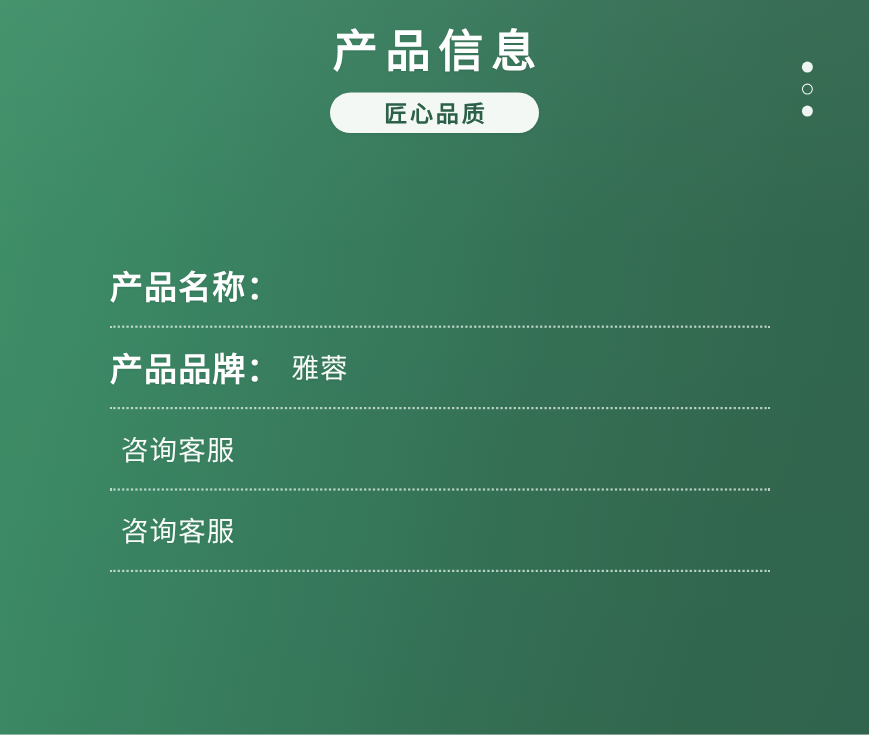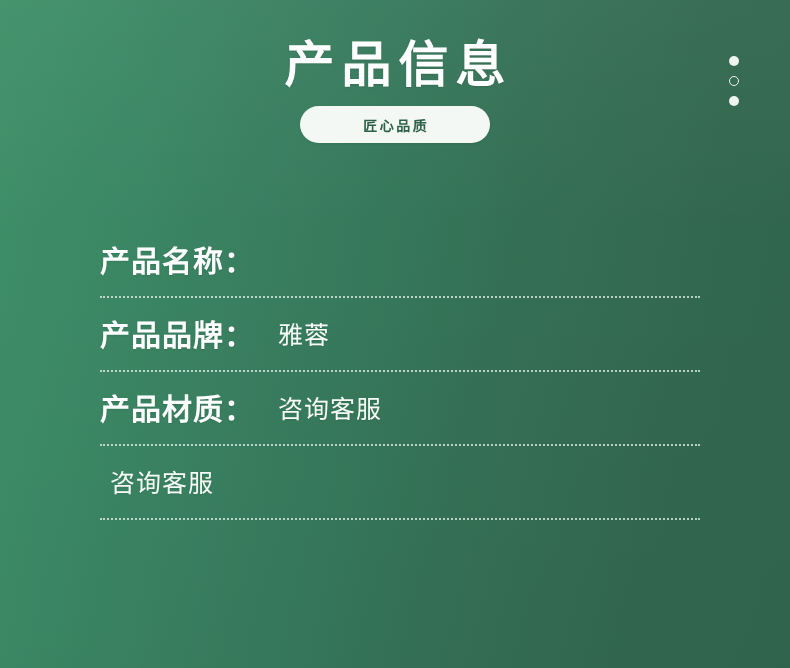--- a/index.html
+++ b/index.html
@@ -61,22 +61,22 @@
   .header {
     position: absolute;
     top: 0;
     left: 0;
     width: 790px;
     text-align: center;
     z-index: 3;
   }
   .page-title {
     margin: 0;
-    padding-top: 36px;
-    font-size: 50px;
+    padding-top: 24px;
+    font-size: 41px;
     line-height: 1.16;
     font-weight: 700;
     color: #ffffff;
     letter-spacing: 7px;
     text-indent: 7px;
     text-shadow: 0 1px 2px rgba(0,0,0,0.10);
   }
   .badge-wrap {
     margin-top: 12px;
     display: flex;
@@ -86,41 +86,40 @@
     display: inline-flex;
     align-items: center;
     justify-content: center;
     min-width: 190px;
     height: 37px;
     padding: 16px 22px;
     box-sizing: border-box;
     border-radius: 19px;
     background: #f4f8f5;
     color: #2d6049;
-    font-size: 14px;
+    font-size: 21px;
     font-weight: 700;
     letter-spacing: 2.5px;
     text-indent: 2.5px;
     box-shadow: 0 1px 3px rgba(0,0,0,0.08);
   }
 
   
   .spec-list {
     position: absolute;
     top: 222px;
     left: 100px;
     width: 600px;
     z-index: 3;
   }
   .spec-row {
     position: relative;
     height: 74px;
     display: flex;
     align-items: center;
-    gap: 13px;
   }
   .spec-row + .spec-row::before {
     content: "";
     position: absolute;
     top: 0;
     left: 0;
     width: 600px;
     height: 0;
     border-top: 2px dotted rgba(240,248,243,0.72);
   }
@@ -165,21 +164,20 @@
     <div class="spec-row">
       <span class="spec-label">产品名称：</span>
     </div>
 
     <div class="spec-row">
       <span class="spec-label">产品品牌：</span>
       <span class="spec-value">雅蓉</span>
     </div>
 
     <div class="spec-row">
-      <span class="spec-label">产品材质：</span>
       <span class="spec-value">咨询客服</span>
     </div>
 
     <div class="spec-row">
       <span class="spec-value">咨询客服</span>
     </div>
 
     <div class="spec-row">
     </div>
 

